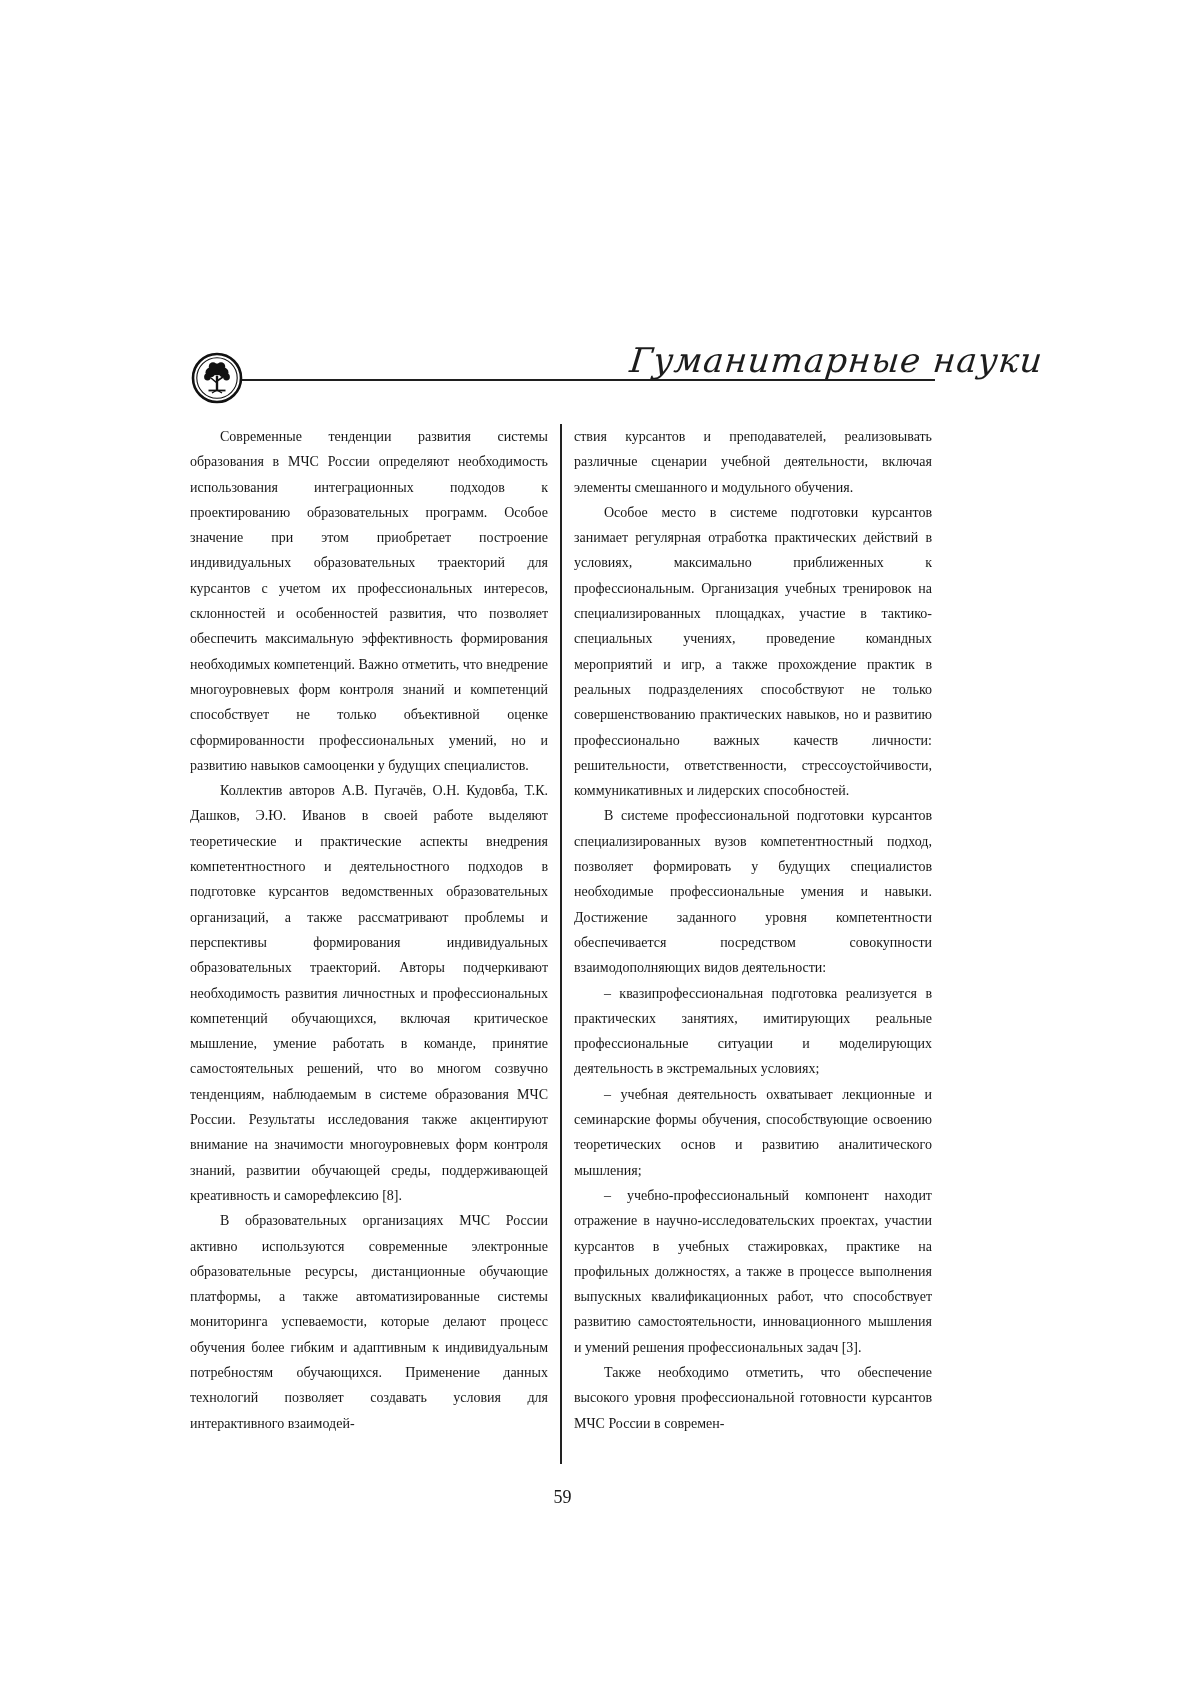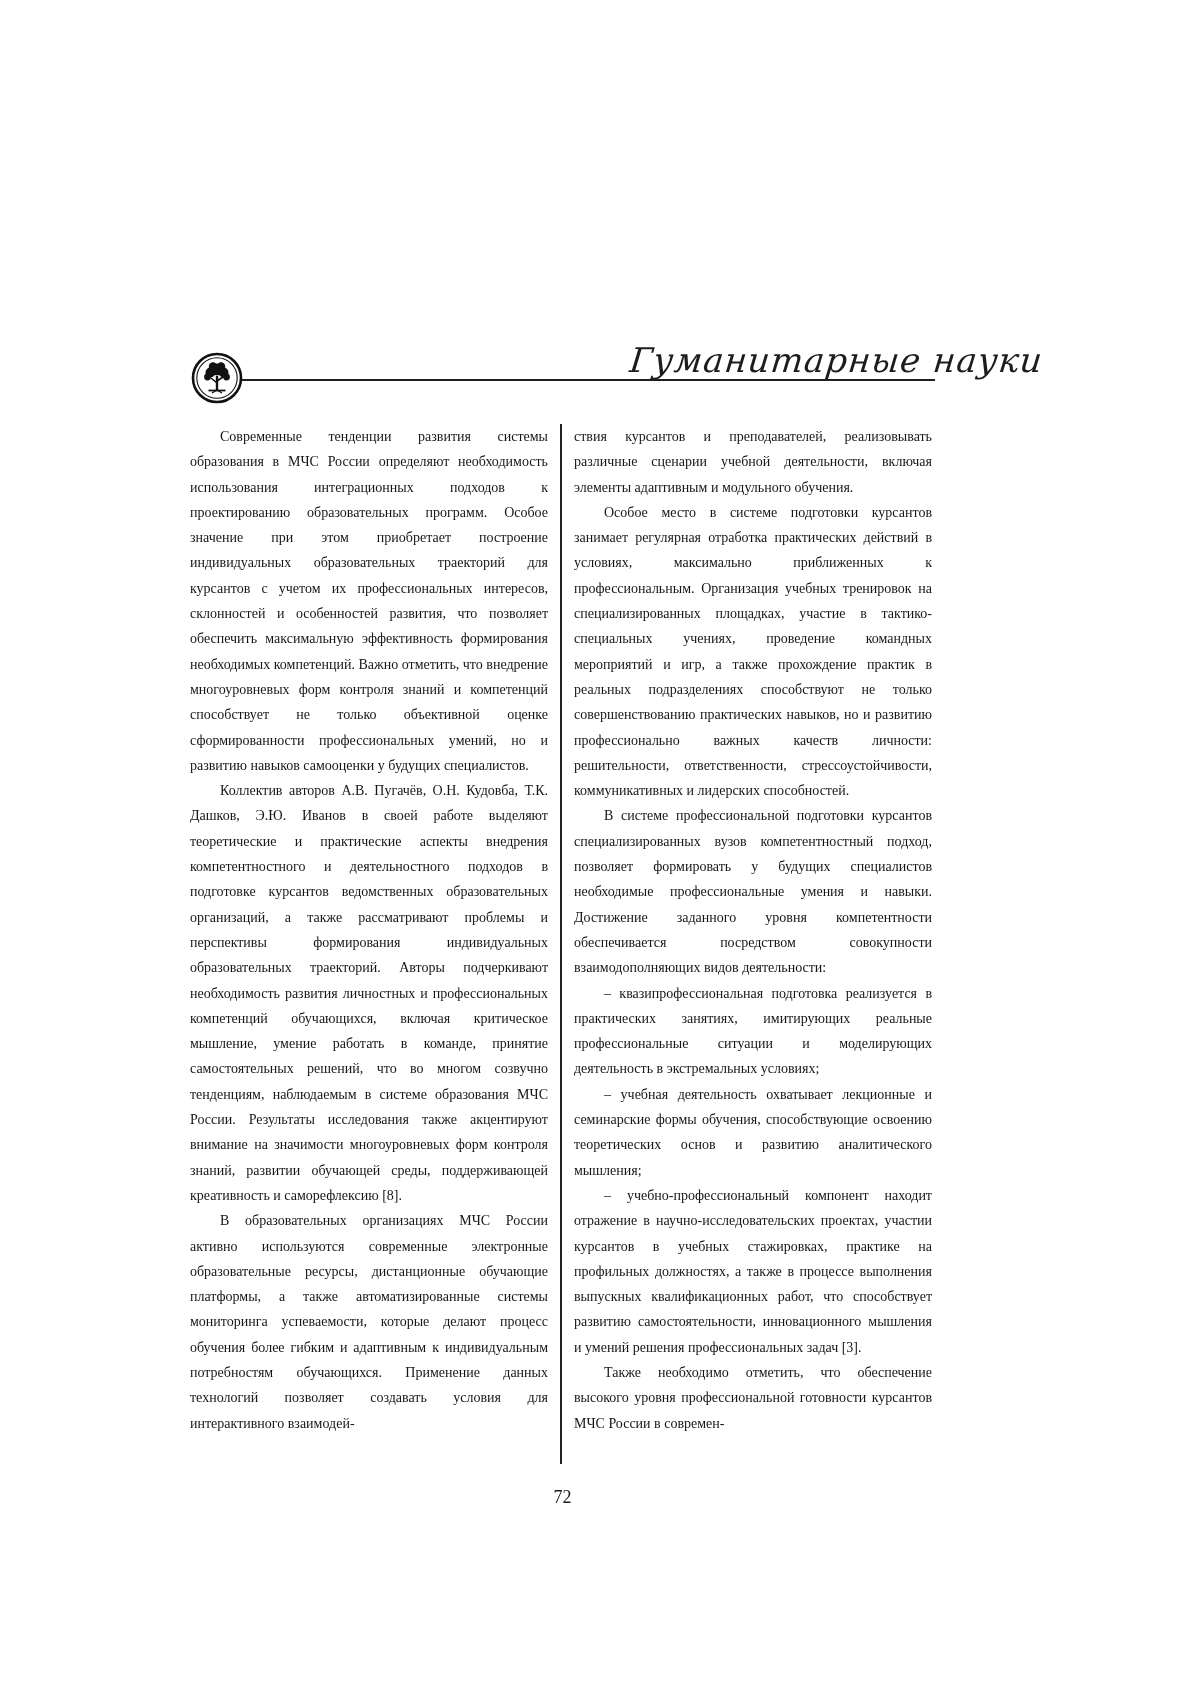--- a/index.html
+++ b/index.html
@@ -87,24 +87,24 @@
 
   <div class="col col-left">
     <p class="para indent">Современные тенденции развития системы образования в МЧС России определяют необходимость использования интеграционных подходов к проектированию образовательных программ. Особое значение при этом приобретает построение индивидуальных образовательных траекторий для курсантов с учетом их профессиональных интересов, склонностей и особенностей развития, что позволяет обеспечить максимальную эффективность формирования необходимых компетенций. Важно отметить, что внедрение многоуровневых форм контроля знаний и компетенций способствует не только объективной оценке сформированности профессиональных умений, но и развитию навыков самооценки у будущих специалистов.</p>
     <p class="para indent">Коллектив авторов А.В. Пугачёв, О.Н. Кудовба, Т.К. Дашков, Э.Ю. Иванов в своей работе выделяют теоретические и практические аспекты внедрения компетентностного и деятельностного подходов в подготовке курсантов ведомственных образовательных организаций, а также рассматривают проблемы и перспективы формирования индивидуальных образовательных траекторий. Авторы подчеркивают необходимость развития личностных и профессиональных компетенций обучающихся, включая критическое мышление, умение работать в команде, принятие самостоятельных решений, что во многом созвучно тенденциям, наблюдаемым в системе образования МЧС России. Результаты исследования также акцентируют внимание на значимости многоуровневых форм контроля знаний, развитии обучающей среды, поддерживающей креативность и саморефлексию [8].</p>
     <p class="para indent">В образовательных организациях МЧС России активно используются современные электронные образовательные ресурсы, дистанционные обучающие платформы, а также автоматизированные системы мониторинга успеваемости, которые делают процесс обучения более гибким и адаптивным к индивидуальным потребностям обучающихся. Применение данных технологий позволяет создавать условия для интерактивного взаимодей-</p>
   </div>
 
   <div class="divider"></div>
 
   <div class="col col-right">
-    <p class="para">ствия курсантов и преподавателей, реализовывать различные сценарии учебной деятельности, включая элементы адаптивным и модульного обучения.</p>
+    <p class="para">ствия курсантов и преподавателей, реализовывать различные сценарии учебной деятельности, включая элементы смешанного и модульного обучения.</p>
     <p class="para indent">Особое место в системе подготовки курсантов занимает регулярная отработка практических действий в условиях, максимально приближенных к профессиональным. Организация учебных тренировок на специализированных площадках, участие в тактико-специальных учениях, проведение командных мероприятий и игр, а также прохождение практик в реальных подразделениях способствуют не только совершенствованию практических навыков, но и развитию профессионально важных качеств личности: решительности, ответственности, стрессоустойчивости, коммуникативных и лидерских способностей.</p>
     <p class="para indent">В системе профессиональной подготовки курсантов специализированных вузов компетентностный подход, позволяет формировать у будущих специалистов необходимые профессиональные умения и навыки. Достижение заданного уровня компетентности обеспечивается посредством совокупности взаимодополняющих видов деятельности:</p>
     <p class="para indent">– квазипрофессиональная подготовка реализуется в практических занятиях, имитирующих реальные профессиональные ситуации и моделирующих деятельность в экстремальных условиях;</p>
     <p class="para indent">– учебная деятельность охватывает лекционные и семинарские формы обучения, способствующие освоению теоретических основ и развитию аналитического мышления;</p>
     <p class="para indent">– учебно-профессиональный компонент находит отражение в научно-исследовательских проектах, участии курсантов в учебных стажировках, практике на профильных должностях, а также в процессе выполнения выпускных квалификационных работ, что способствует развитию самостоятельности, инновационного мышления и умений решения профессиональных задач [3].</p>
     <p class="para indent">Также необходимо отметить, что обеспечение высокого уровня профессиональной готовности курсантов МЧС России в современ-</p>
   </div>
 
-  <div class="page-number">72</div>
+  <div class="page-number">59</div>
 
 </div>
 
 </body></html>

